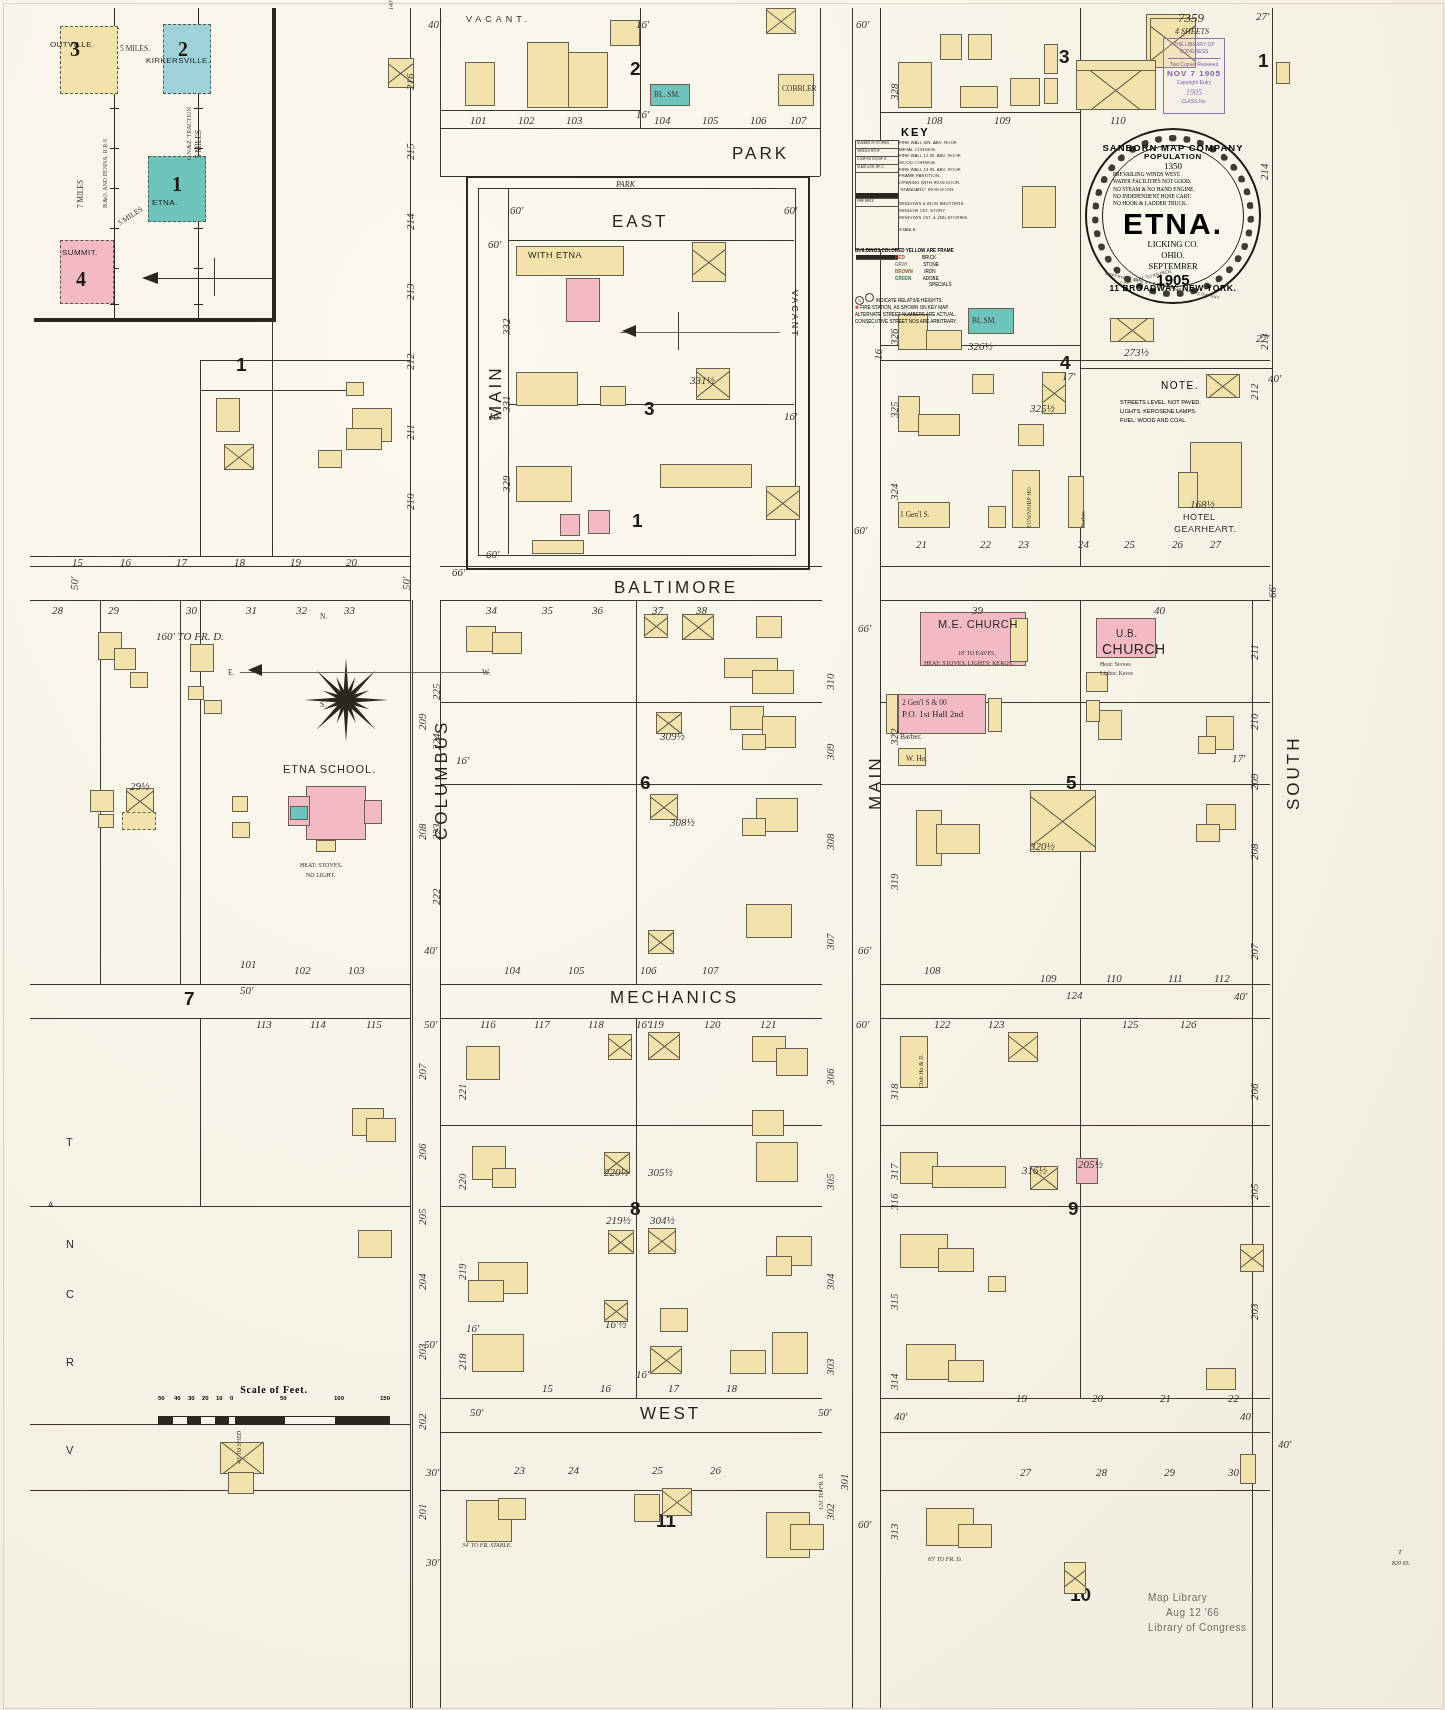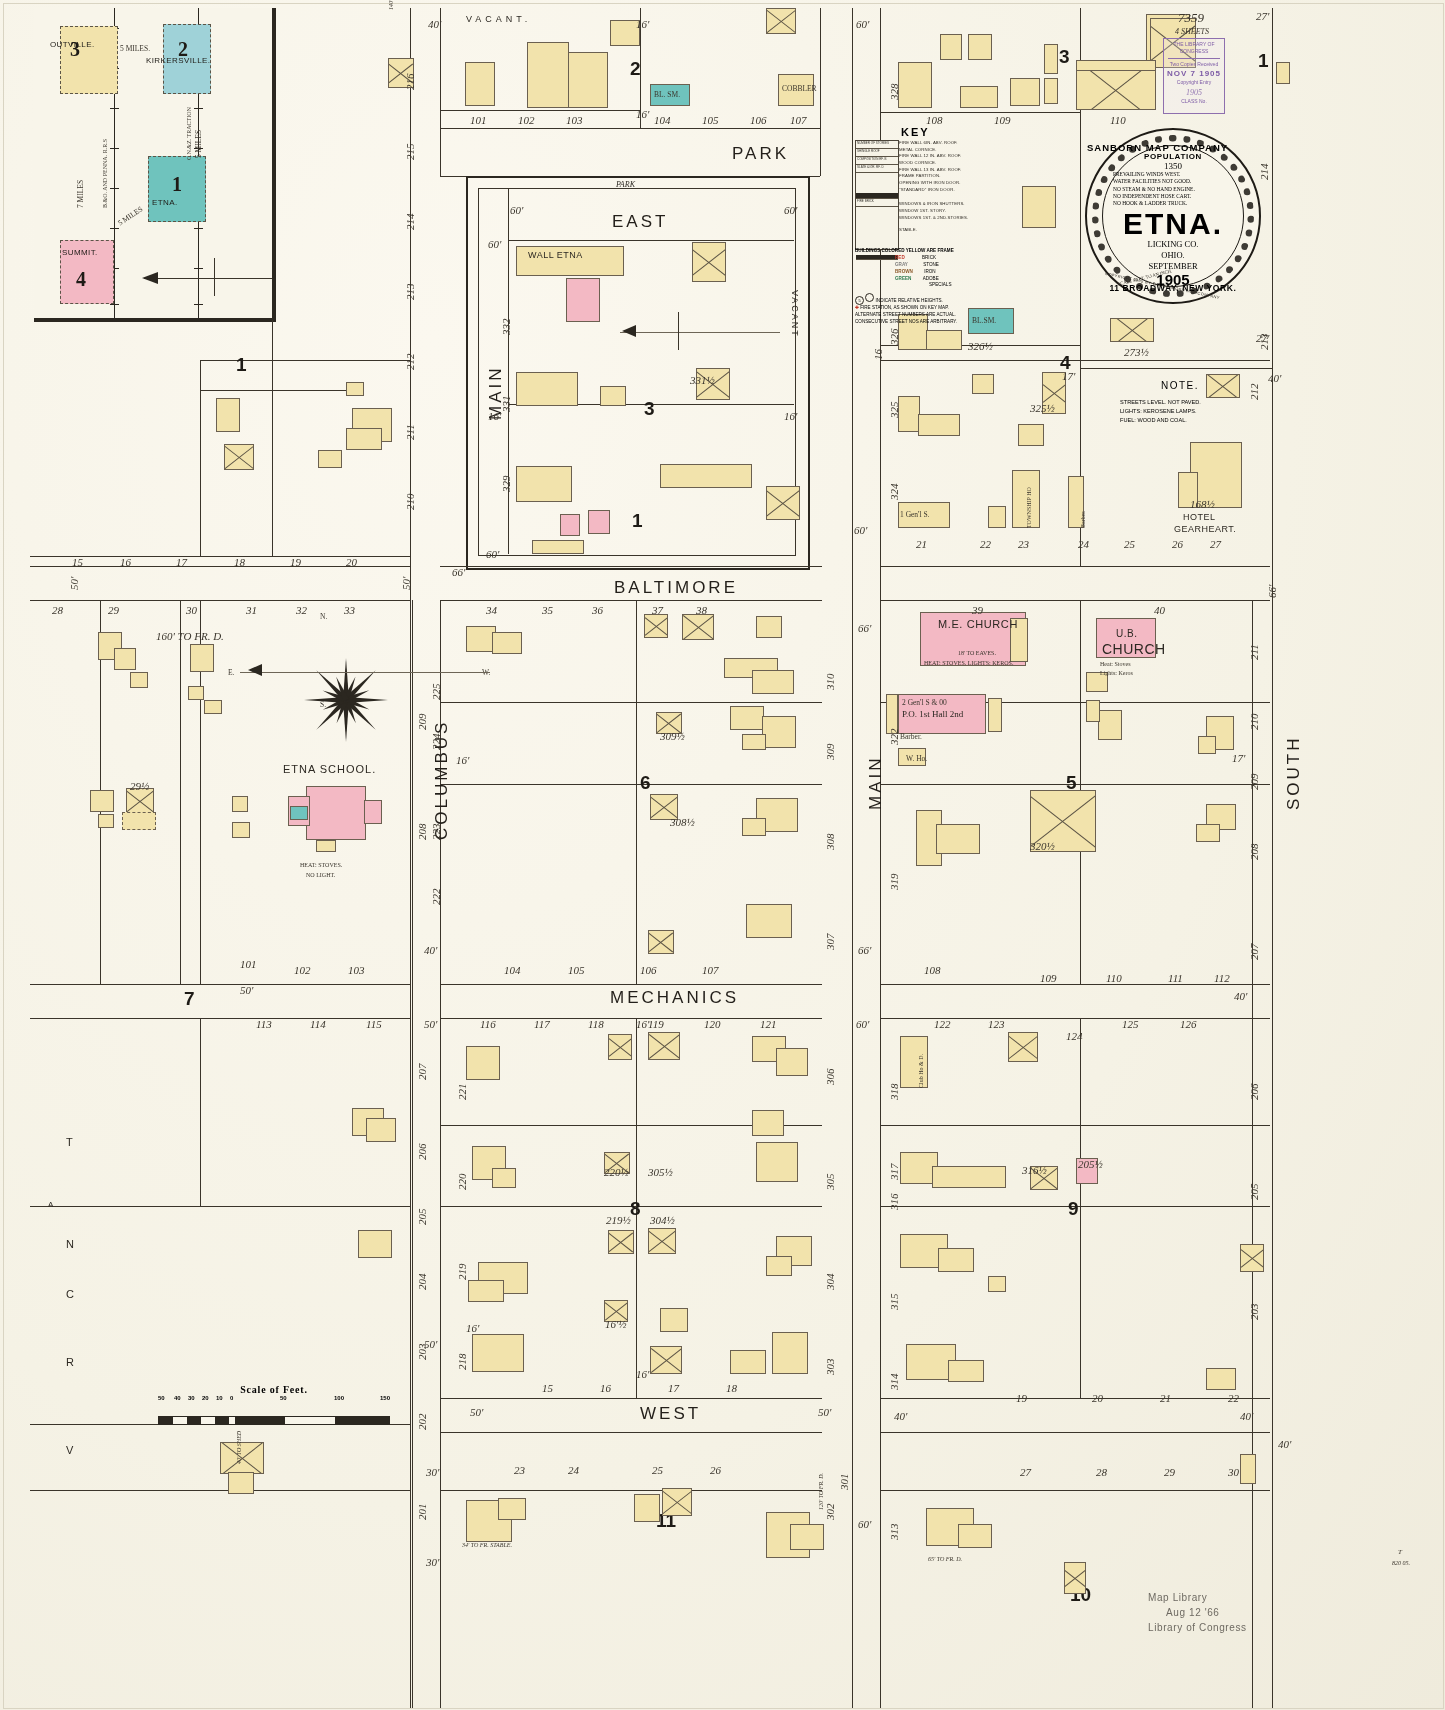--- a/index.html
+++ b/index.html
@@ -39,21 +39,21 @@
   .tiny{font-size:7.5px;color:#3a352c;font-family:"Liberation Serif",serif;}
   .tiny2{font-size:6px;color:#3a352c;font-family:"Liberation Serif",serif;}
 
   
   #seal{position:absolute;left:1085px;top:128px;width:172px;height:172px;border-radius:50%;
         border:2.5px solid #1e1b16;background:#f8f5ea;}
   #seal .ring{position:absolute;left:5px;top:5px;right:5px;bottom:5px;border-radius:50%;
         border:7px dotted #1e1b16;opacity:.85;}
   #seal .ring2{position:absolute;left:15px;top:15px;right:15px;bottom:15px;border-radius:50%;
         border:1.5px solid #1e1b16;}
-  .sealTop{position:absolute;left:0;top:12px;width:172px;text-align:left;font-size:9.5px;
+  .sealTop{position:absolute;left:0;top:12px;width:172px;text-align:center;font-size:9.5px;
         font-weight:bold;letter-spacing:1px;font-family:"Liberation Sans",sans-serif;}
   .sealBot{position:absolute;left:0;bottom:9px;width:172px;text-align:center;font-size:8.5px;
         font-weight:bold;letter-spacing:.6px;font-family:"Liberation Sans",sans-serif;}
   .sealInner{position:absolute;left:22px;top:22px;width:128px;text-align:center;}
   .sealPop{font-size:8px;font-weight:bold;letter-spacing:.6px;font-family:"Liberation Sans",sans-serif;}
   .sealPopN{font-size:9px;font-family:"Liberation Serif",serif;}
   .sealLine{font-size:5.4px;font-family:"Liberation Serif",serif;text-align:left;padding-left:4px;line-height:1.35;}
   .sealName{font-size:30px;font-weight:bold;letter-spacing:2px;font-family:"Liberation Sans",sans-serif;line-height:1;}
   .sealSub{font-size:8.5px;font-family:"Liberation Serif",serif;line-height:1.25;}
   .sealScale{position:absolute;left:30px;bottom:22px;font-size:4.6px;transform:rotate(-14deg);}
@@ -472,21 +472,21 @@
   <div class="bld yel" style="left:498px;top:1498px;width:28px;height:22px;"></div>
   <div class="bld yel" style="left:634px;top:1494px;width:26px;height:28px;"></div>
   <div class="bld yel xm" style="left:662px;top:1488px;width:30px;height:28px;"></div>
   <div class="bld yel" style="left:766px;top:1512px;width:44px;height:46px;"></div>
   <div class="bld yel" style="left:790px;top:1524px;width:34px;height:26px;"></div>
   <div class="bld yel" style="left:926px;top:1508px;width:48px;height:38px;"></div>
   <div class="bld yel" style="left:958px;top:1524px;width:34px;height:24px;"></div>
   <div class="bld yel xm" style="left:1064px;top:1562px;width:22px;height:32px;"></div>
   <div class="bld yel" style="left:1240px;top:1454px;width:16px;height:30px;"></div>
 
-  <div class="t" style="left:528px;top:250px;font-size:9px;font-family:'Liberation Sans',sans-serif;letter-spacing:.5px;">WALL ETNA</div>
+  <div class="t" style="left:528px;top:250px;font-size:9px;font-family:'Liberation Sans',sans-serif;letter-spacing:.5px;">WITH ETNA</div>
   <div class="t" style="left:1183px;top:512px;font-size:9px;font-family:'Liberation Sans',sans-serif;letter-spacing:.5px;">HOTEL</div>
   <div class="t" style="left:1174px;top:524px;font-size:9px;font-family:'Liberation Sans',sans-serif;letter-spacing:.5px;">GEARHEART.</div>
   <div class="t" style="left:283px;top:763px;font-size:11px;font-family:'Liberation Sans',sans-serif;letter-spacing:1px;">ETNA SCHOOL.</div>
   <div class="t" style="left:938px;top:618px;font-size:11px;font-family:'Liberation Sans',sans-serif;letter-spacing:.6px;">M.E. CHURCH</div>
   <div class="t" style="left:1116px;top:628px;font-size:10px;font-family:'Liberation Sans',sans-serif;letter-spacing:.5px;">U.B.</div>
   <div class="t" style="left:1102px;top:641px;font-size:14px;font-family:'Liberation Sans',sans-serif;letter-spacing:.5px;">CHURCH</div>
   <div class="t tiny" style="left:654px;top:90px;">BL. SM.</div>
   <div class="t tiny" style="left:782px;top:84px;">COBBLER</div>
   <div class="t tiny" style="left:972px;top:316px;">BL.SM.</div>
   <div class="t tiny" style="left:900px;top:510px;">1 Gen'l S.</div>
@@ -555,21 +555,21 @@
   <div class="t num" style="left:310px;top:1018px;">114</div>
   <div class="t num" style="left:366px;top:1018px;">115</div>
   <div class="t num" style="left:480px;top:1018px;">116</div>
   <div class="t num" style="left:534px;top:1018px;">117</div>
   <div class="t num" style="left:588px;top:1018px;">118</div>
   <div class="t num" style="left:648px;top:1018px;">119</div>
   <div class="t num" style="left:704px;top:1018px;">120</div>
   <div class="t num" style="left:760px;top:1018px;">121</div>
   <div class="t num" style="left:934px;top:1018px;">122</div>
   <div class="t num" style="left:988px;top:1018px;">123</div>
-  <div class="t num" style="left:1066px;top:1030px;text-align:right;">124</div>
+  <div class="t num" style="left:1066px;top:989px;text-align:right;">124</div>
   <div class="t num" style="left:1122px;top:1018px;">125</div>
   <div class="t num" style="left:1180px;top:1018px;">126</div>
   <div class="t num" style="left:542px;top:1382px;">15</div>
   <div class="t num" style="left:600px;top:1382px;">16</div>
   <div class="t num" style="left:668px;top:1382px;">17</div>
   <div class="t num" style="left:726px;top:1382px;">18</div>
   <div class="t num" style="left:1016px;top:1392px;">19</div>
   <div class="t num" style="left:1092px;top:1392px;">20</div>
   <div class="t num" style="left:1160px;top:1392px;">21</div>
   <div class="t num" style="left:1228px;top:1392px;">22</div>

